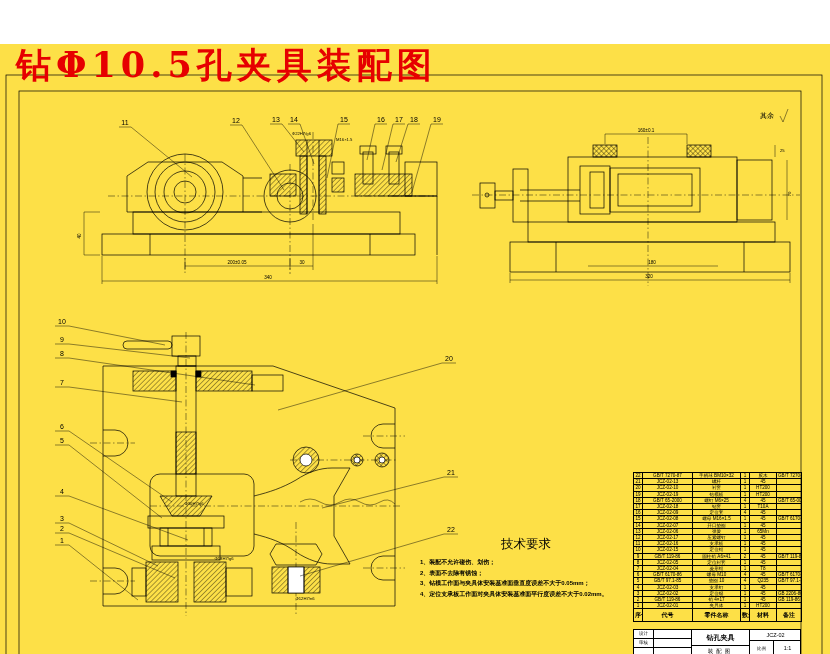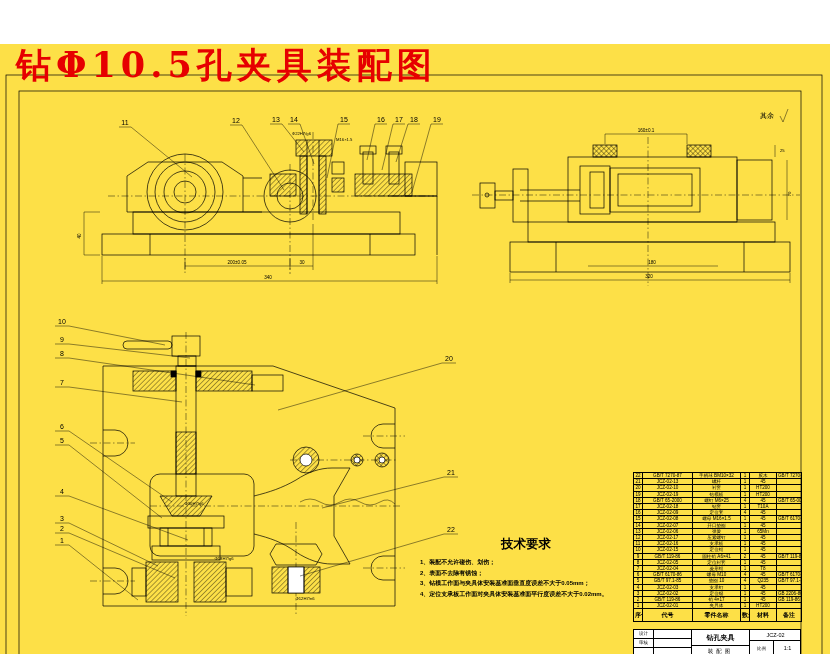--- a/index.html
+++ b/index.html
@@ -10,21 +10,21 @@
   #dwg .cl{stroke-dasharray:7 2.5 1.5 2.5;stroke-width:.45;}
   #dwg .thin{stroke-width:.45;}
   #dwg text{fill:#000;stroke:none;font-family:"Liberation Sans",sans-serif;}
   #dwg text.bal{font-size:7px;}
   #dwg text.dim{font-size:4.6px;}
   #dwg text.tiny{font-size:4.2px;}
   #dwg text.sr{font-size:7px;}
   #main-title{position:absolute;left:16px;top:-2px;font-family:"DejaVu Serif","Liberation Serif",serif;
     font-weight:bold;font-size:35px;letter-spacing:5px;color:#e60000;white-space:nowrap;}
   #tech{position:absolute;left:420px;top:492px;width:212px;}
-  #tech .tech-title{text-align:center;font-weight:bold;font-size:12.5px;font-family:"Liberation Sans",sans-serif;}
+  #tech .tech-title{text-align:center;font-weight:normal;font-size:12.5px;font-family:"Liberation Sans",sans-serif;}
   #tech .tech-lines{margin-top:4px;}
   #tech .tech-line{font-size:6px;line-height:10.5px;font-weight:bold;white-space:nowrap;}
   #bom{position:absolute;left:633px;top:428px;width:168px;}
   #bom table{border-collapse:collapse;width:168px;table-layout:fixed;}
   #bom td{border:1px solid #000;font-size:4.6px;line-height:5.2px;height:5.2px;padding:0 1px;
     overflow:hidden;white-space:nowrap;text-align:center;}
   #bom tr.hdr td{font-size:6px;line-height:12px;height:12px;font-weight:bold;}
   #tblock{position:absolute;left:633px;top:585px;width:168px;height:28px;border:1px solid #000;box-sizing:border-box;background:#fff;}
   .tb{position:absolute;box-sizing:border-box;border-right:1px solid #000;border-bottom:1px solid #000;
      font-size:4.5px;line-height:8px;text-align:center;overflow:hidden;white-space:nowrap;}

